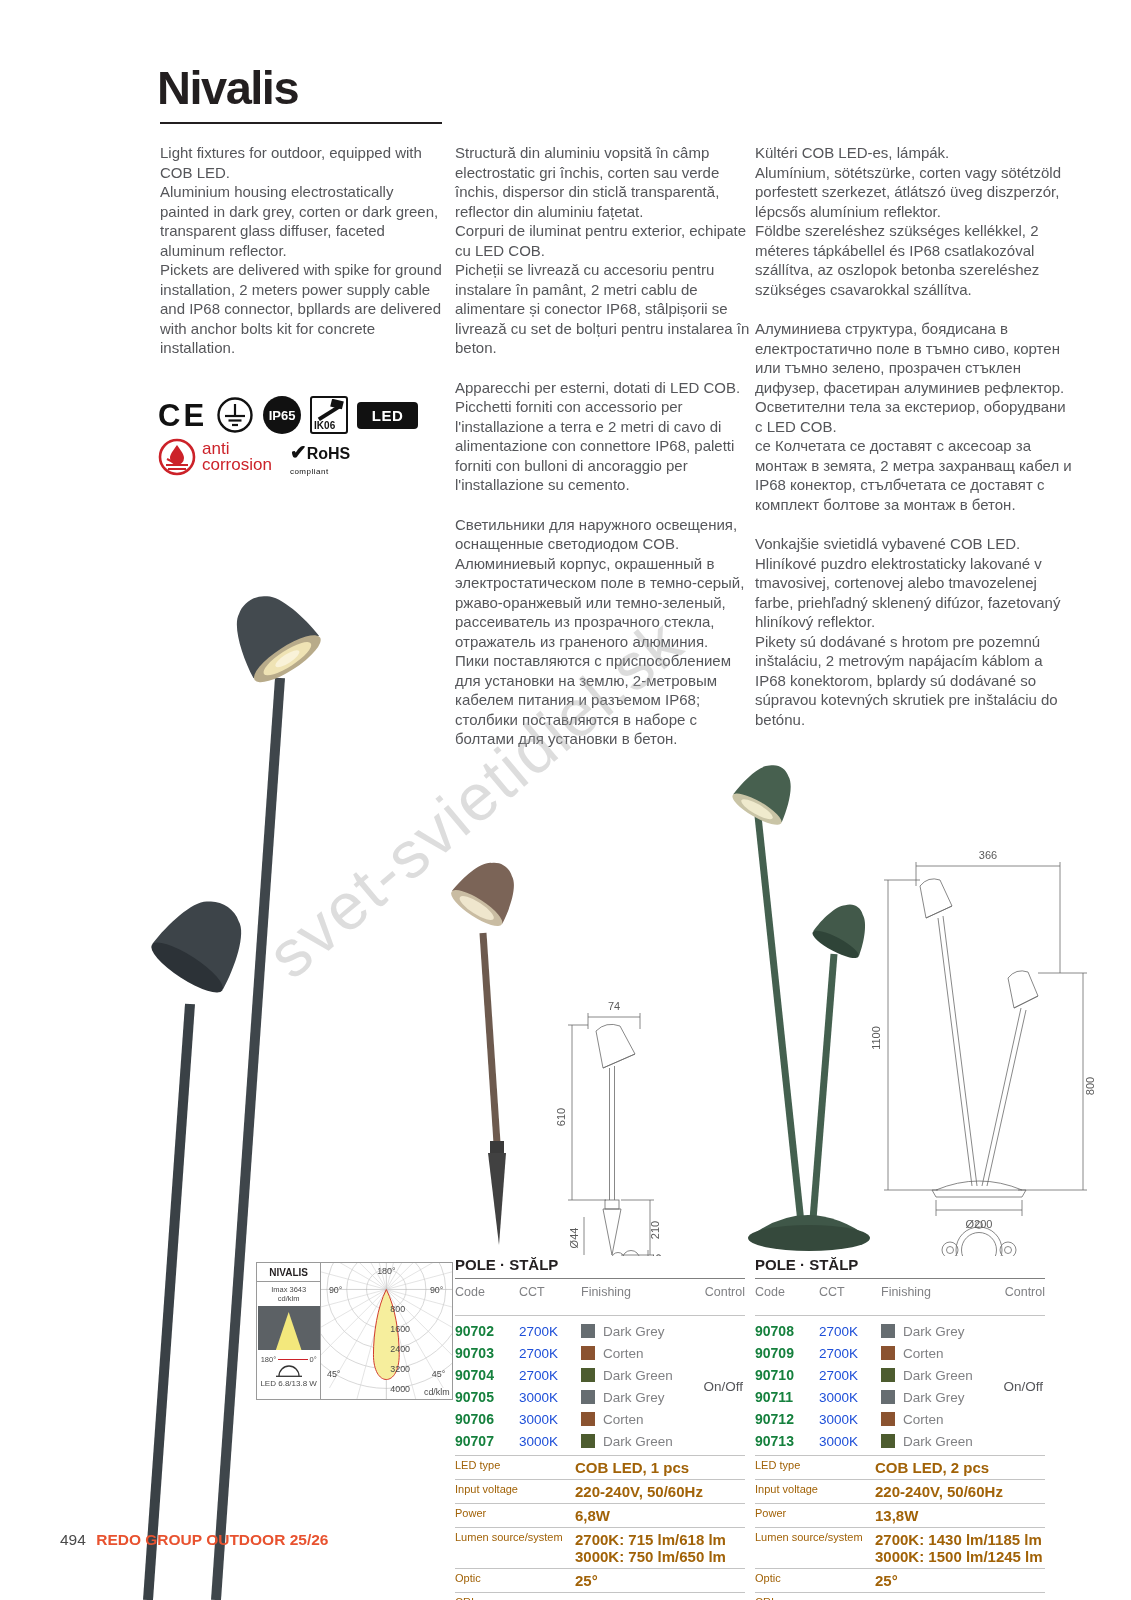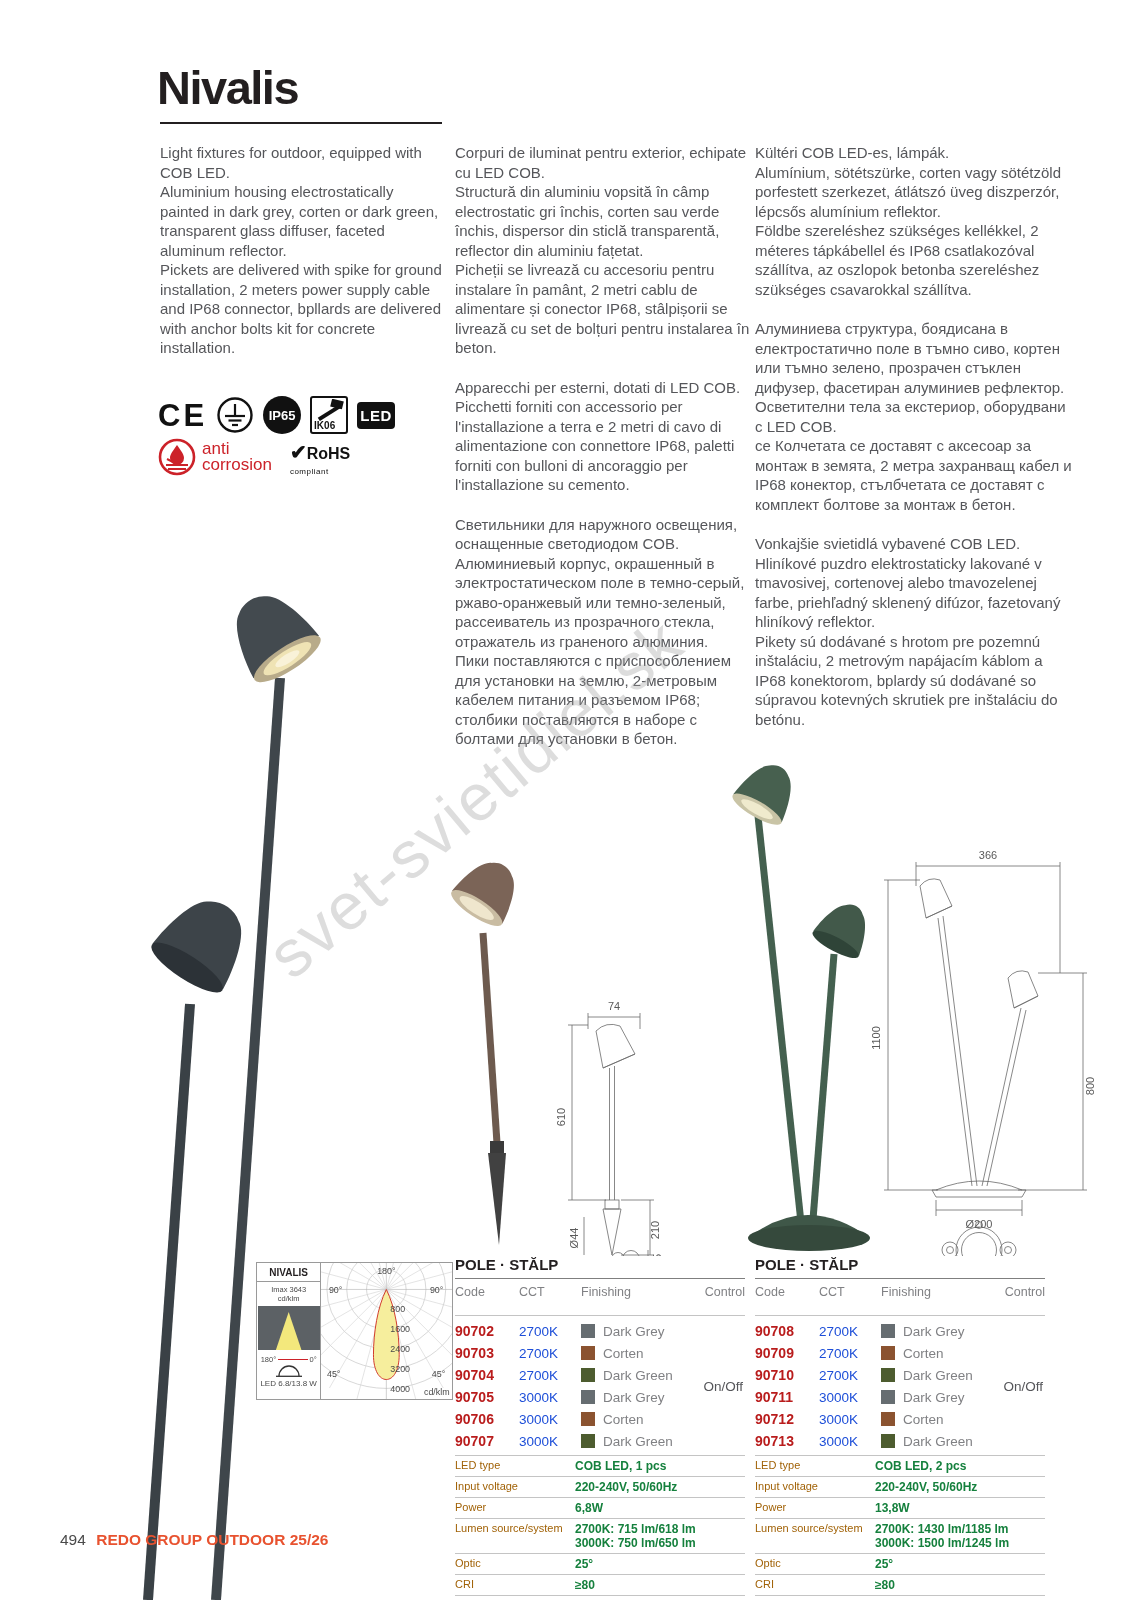--- a/index.html
+++ b/index.html
@@ -17,21 +17,21 @@
   .col-mid{left:455px;top:143px;width:298px;}
   .col-right{left:755px;top:143px;width:320px;}
   
   .badges1{left:158px;top:396px;display:flex;align-items:center;gap:9px;}
   .badges2{left:158px;top:438px;display:flex;align-items:flex-end;gap:10px;}
   .ce{font-size:31px;font-weight:800;color:#111;letter-spacing:3px;line-height:1;}
   .ip65{width:38px;height:38px;border-radius:50%;background:#111;color:#fff;font-weight:700;
         font-size:13px;display:flex;align-items:center;justify-content:center;}
   .ik06{width:38px;height:38px;border:2px solid #111;border-radius:3px;position:relative;box-sizing:border-box;}
   .ik06 .lbl{position:absolute;left:2px;bottom:1px;font-size:10px;font-weight:700;color:#111;}
-  .ledbox{width:38px;height:27px;border-radius:4px;background:#111;color:#fff;font-weight:800;
+  .ledbox{width:61px;height:27px;border-radius:4px;background:#111;color:#fff;font-weight:800;
         font-size:15px;display:flex;align-items:center;justify-content:center;letter-spacing:.5px;}
   .anti{display:flex;align-items:center;gap:6px;}
   .anti-txt{color:#cc2229;font-size:17px;line-height:.95;}
   .rohs{margin-left:8px;line-height:.9;color:#111;}
   .rohs .chk{font-size:20px;font-weight:800;}
   .rohs .nm{font-size:16px;font-weight:800;}
   .rohs .sub{font-size:8px;letter-spacing:.5px;}
   
   .watermark{left:50px;top:760px;width:850px;text-align:center;font-size:66px;letter-spacing:2px;
         color:#9f9f9f;opacity:.35;transform:rotate(-40deg);z-index:6;pointer-events:none;}
@@ -45,29 +45,29 @@
   .angrow{display:flex;align-items:center;width:56px;gap:2px;font-size:7.5px;color:#4a4a4a;margin-top:5px;}
   .angrow .ln{flex:1;height:1px;background:#cc2229;}
   .wat{font-size:8px;color:#4a4a4a;margin-top:2px;text-align:right;}
   
   .cat{width:290px;font-size:13.5px;z-index:7;background:#fff;}
   .cat .ttl{font-weight:700;font-size:15px;color:#231f20;padding-bottom:5px;border-bottom:1px solid #7f7f7f;}
   .cat .heads{display:grid;grid-template-columns:64px 62px 1fr 50px;color:#808184;font-size:12.5px;
         padding:6px 0 16px;border-bottom:1px solid #c4c4c4;}
   .cat .rows{position:relative;padding:4px 0 3px;}
   .cat .row{display:grid;grid-template-columns:64px 62px 1fr;align-items:center;height:22px;}
-  .cat .code{font-weight:700;font-size:14px;color:#b91c1c;}
+  .cat .code{font-weight:700;font-size:14px;color:#15803d;}
   .cat .cct{color:#1d4ed8;}
   .cat .fin{display:flex;align-items:center;gap:8px;color:#808184;}
   .cat .sw{width:14px;height:14px;flex:0 0 14px;}
   .cat .ctrl{position:absolute;right:2px;top:50%;transform:translateY(-50%);color:#55565a;}
   .cat .spec{display:grid;grid-template-columns:120px 1fr;border-top:1px solid #c4c4c4;padding:3px 0;}
   .cat .spec:last-child{border-bottom:1px solid #c4c4c4;}
   .cat .spec .lb{color:#a16207;font-size:11px;}
-  .cat .spec .vl{color:#15803d;font-weight:600;font-size:12px;}
+  .cat .spec .vl{color:#a16207;font-weight:600;font-size:15px;}
   
   svg text{font-family:"Liberation Sans",sans-serif;font-size:11px;fill:#5a5a5a;}
   .polar text{font-size:9px;fill:#4a4a4a;}
   
   .footer{left:60px;top:1531px;font-size:15.5px;z-index:8;}
   .footer .num{color:#4a4a4a;}
   .footer .brand{color:#e8522f;font-weight:800;margin-left:6px;}
 </style>
 </head>
 <body>
@@ -119,22 +119,22 @@
       </span>
     </span>
     <span class="rohs">
       <span class="chk">✔</span><span class="nm">RoHS</span><br>
       <span class="sub">compliant</span>
     </span>
   </div>
 
   <div class="abs col col-mid">
     <div class="lang">
+      <p>Structură din aluminiu vopsită în câmp electrostatic gri închis, corten sau verde închis, dispersor din sticlă transparentă, reflector din aluminiu fațetat.</p>
       <p>Corpuri de iluminat pentru exterior, echipate cu LED COB.</p>
-      <p>Structură din aluminiu vopsită în câmp electrostatic gri închis, corten sau verde închis, dispersor din sticlă transparentă, reflector din aluminiu fațetat.</p>
       <p>Picheții se livrează cu accesoriu pentru instalare în pamânt, 2 metri cablu de alimentare și conector IP68, stâlpișorii se livrează cu set de bolțuri pentru instalarea în beton.</p>
     </div>
     <div class="lang">
       <p>Apparecchi per esterni, dotati di LED COB.</p>
       <p>Picchetti forniti con accessorio per l'installazione a terra e 2 metri di cavo di alimentazione con connettore IP68, paletti forniti con bulloni di ancoraggio per l'installazione su cemento.</p>
     </div>
     <div class="lang">
       <p>Светильники для наружного освещения, оснащенные светодиодом COB.</p>
       <p>Алюминиевый корпус, окрашенный в электростатическом поле в темно-серый, ржаво-оранжевый или темно-зеленый, рассеиватель из прозрачного стекла, отражатель из граненого алюминия.</p>
       <p>Пики поставляются с приспособлением для установки на землю, 2-метровым кабелем питания и разъемом IP68; столбики поставляются в наборе с болтами для установки в бетон.</p>

